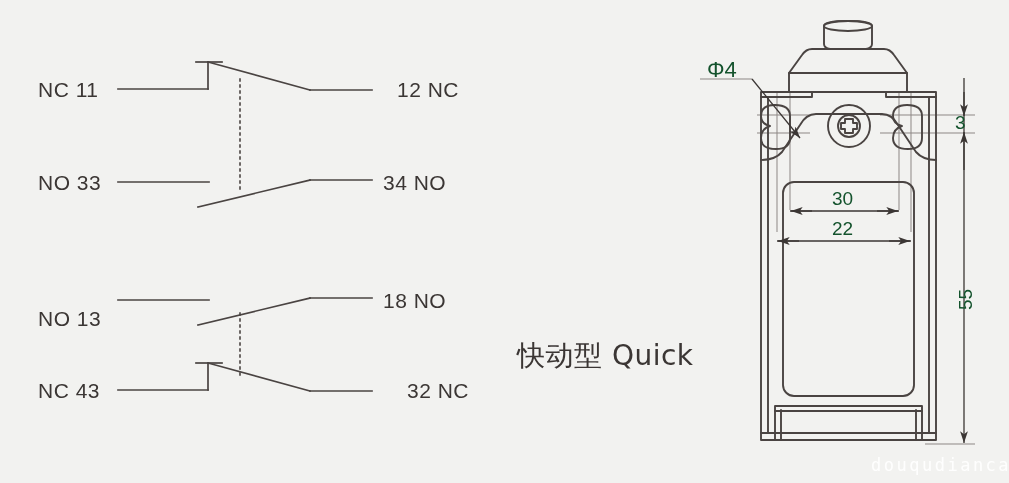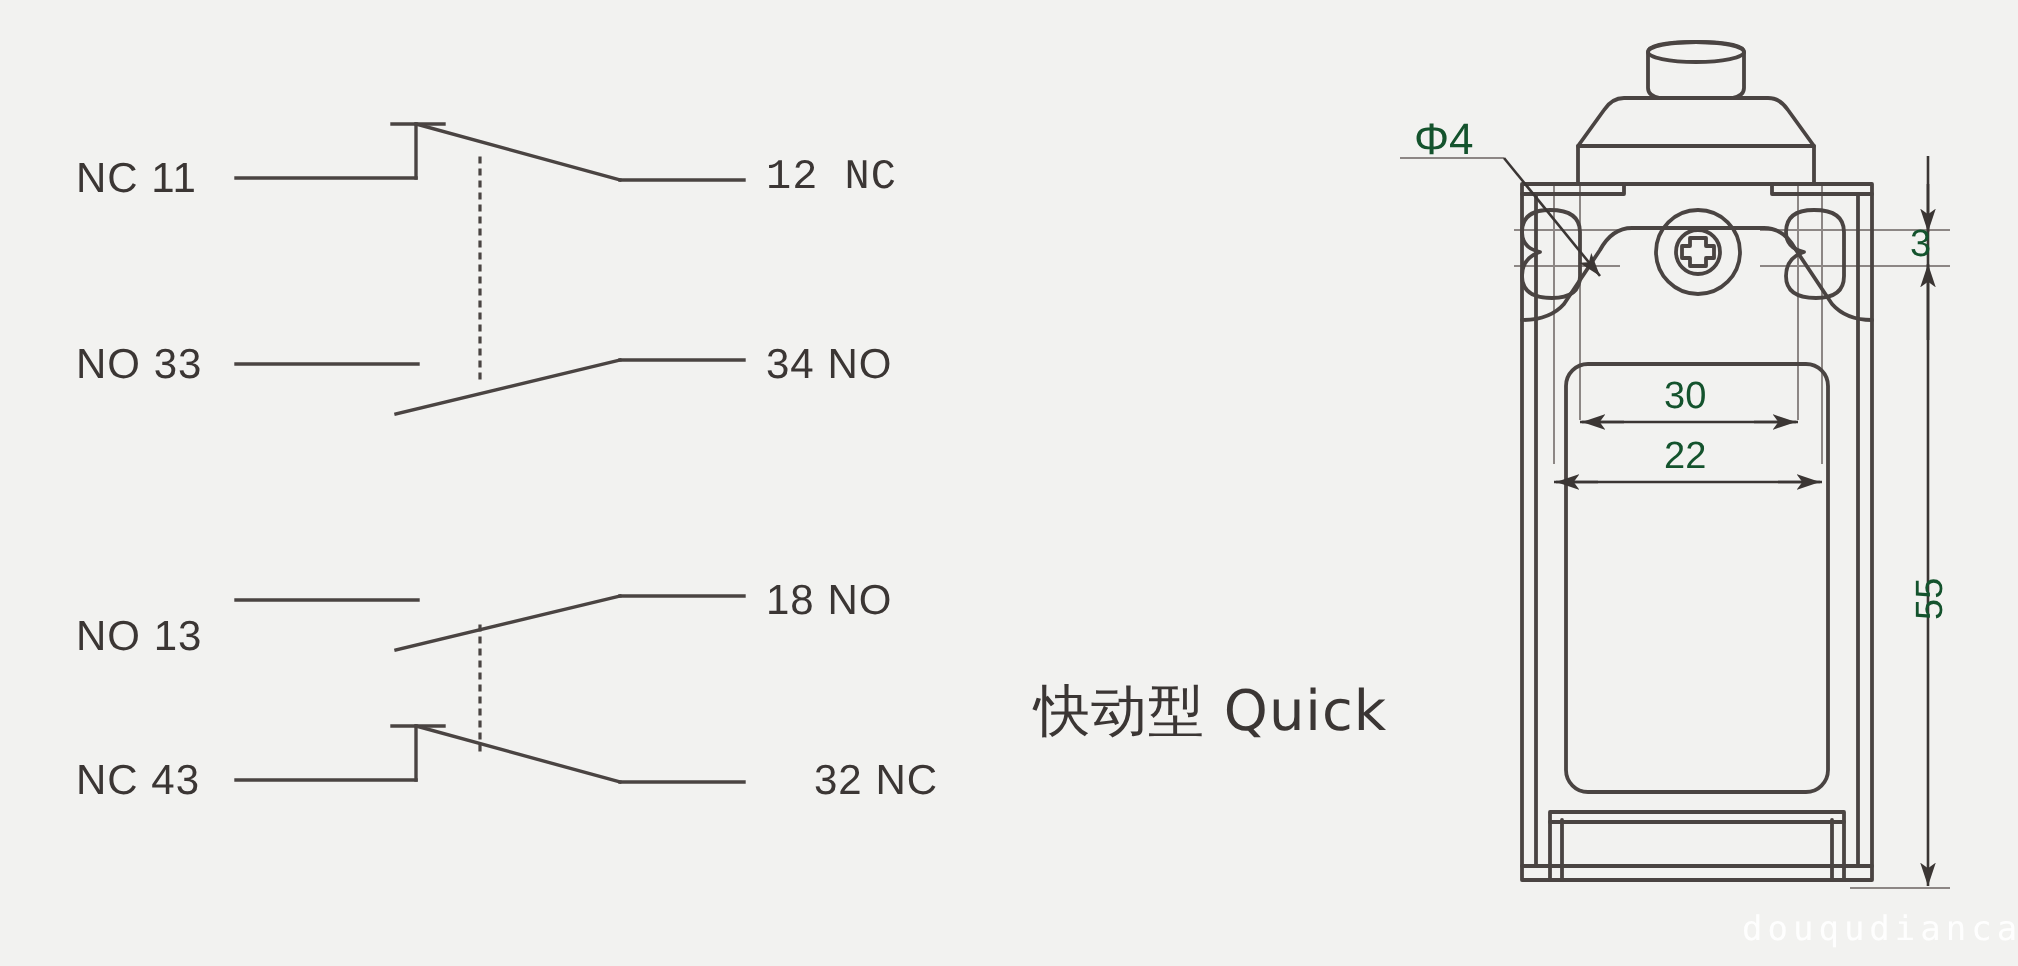--- a/index.html
+++ b/index.html
@@ -75,21 +75,21 @@
       <line x1="208" y1="390" x2="208" y2="363"></line>
       <line x1="196" y1="363" x2="222" y2="363"></line>
       <line x1="208" y1="363" x2="310" y2="391"></line>
       <line x1="310" y1="391" x2="372" y2="391"></line>
 
       <line x1="240" y1="313" x2="240" y2="378" stroke-dasharray="2 4" stroke-width="1.6"></line>
     </g>
   </svg>
 
   <div class="lbl" style="left:38px;top:78px;">NC 11</div>
-  <div class="lbl" style="left:383px;top:78px;font-family:Liberation Mono, monospace;">12 NC</div>
+  <div class="lbl" style="left:397px;top:78px;">12 NC</div>
   <div class="lbl" style="left:38px;top:171px;">NO 33</div>
   <div class="lbl" style="left:383px;top:171px;">34 NO</div>
 
   <div class="lbl" style="left:38px;top:307px;">NO 13</div>
   <div class="lbl" style="left:383px;top:289px;">18 NO</div>
   <div class="lbl" style="left:38px;top:379px;">NC 43</div>
   <div class="lbl" style="left:383px;top:379px;margin-left:24px;">32 NC</div>
 
   <div class="lbl cjk" style="left:517px;top:337px;font-size:28px;">快动型 Quick</div>
 

